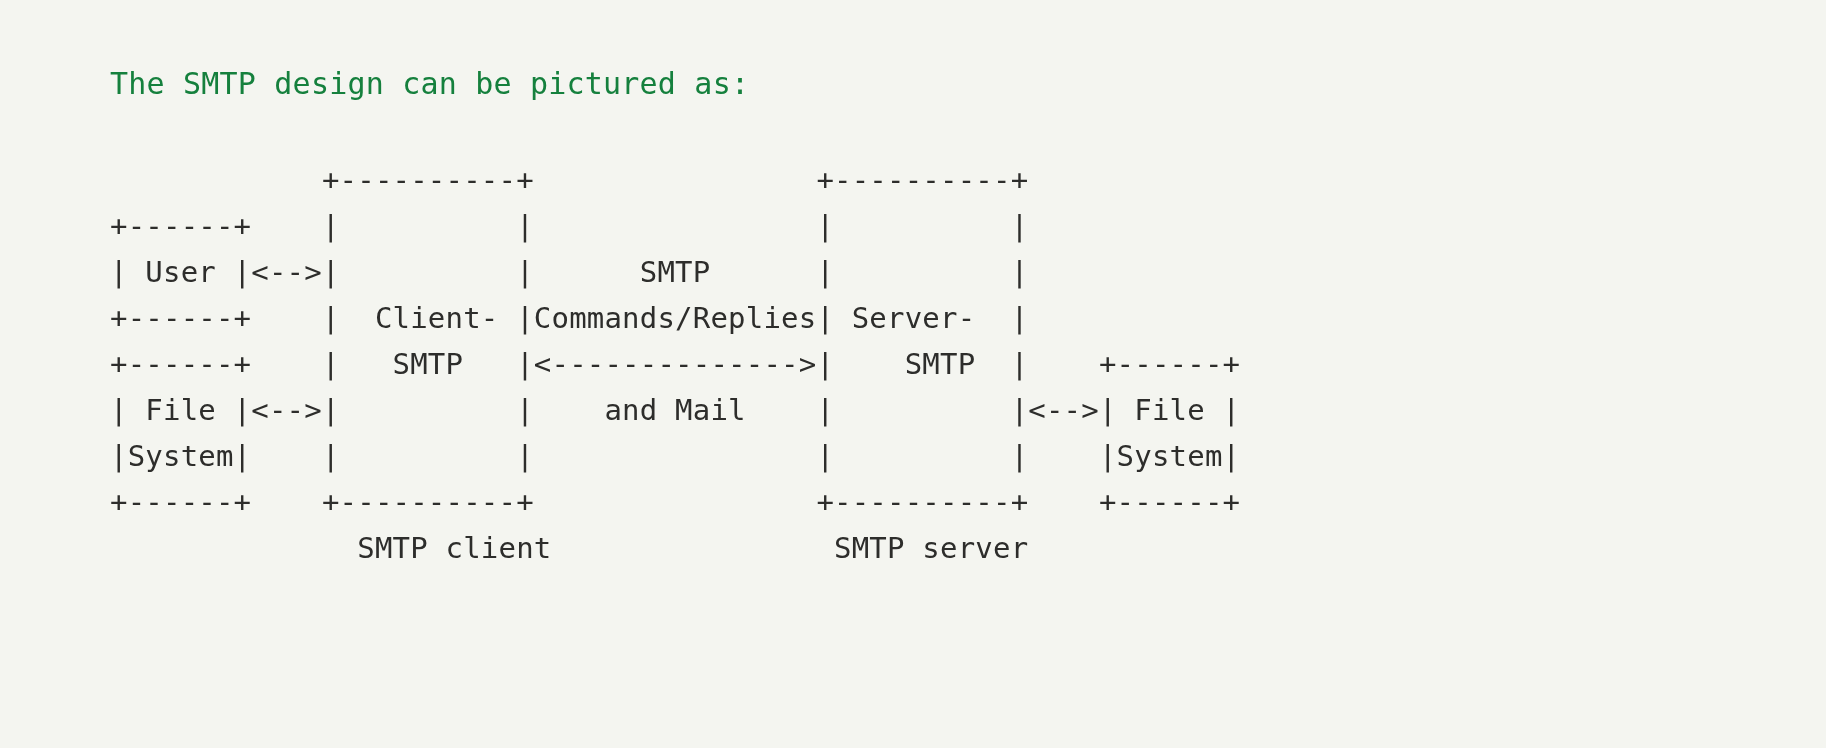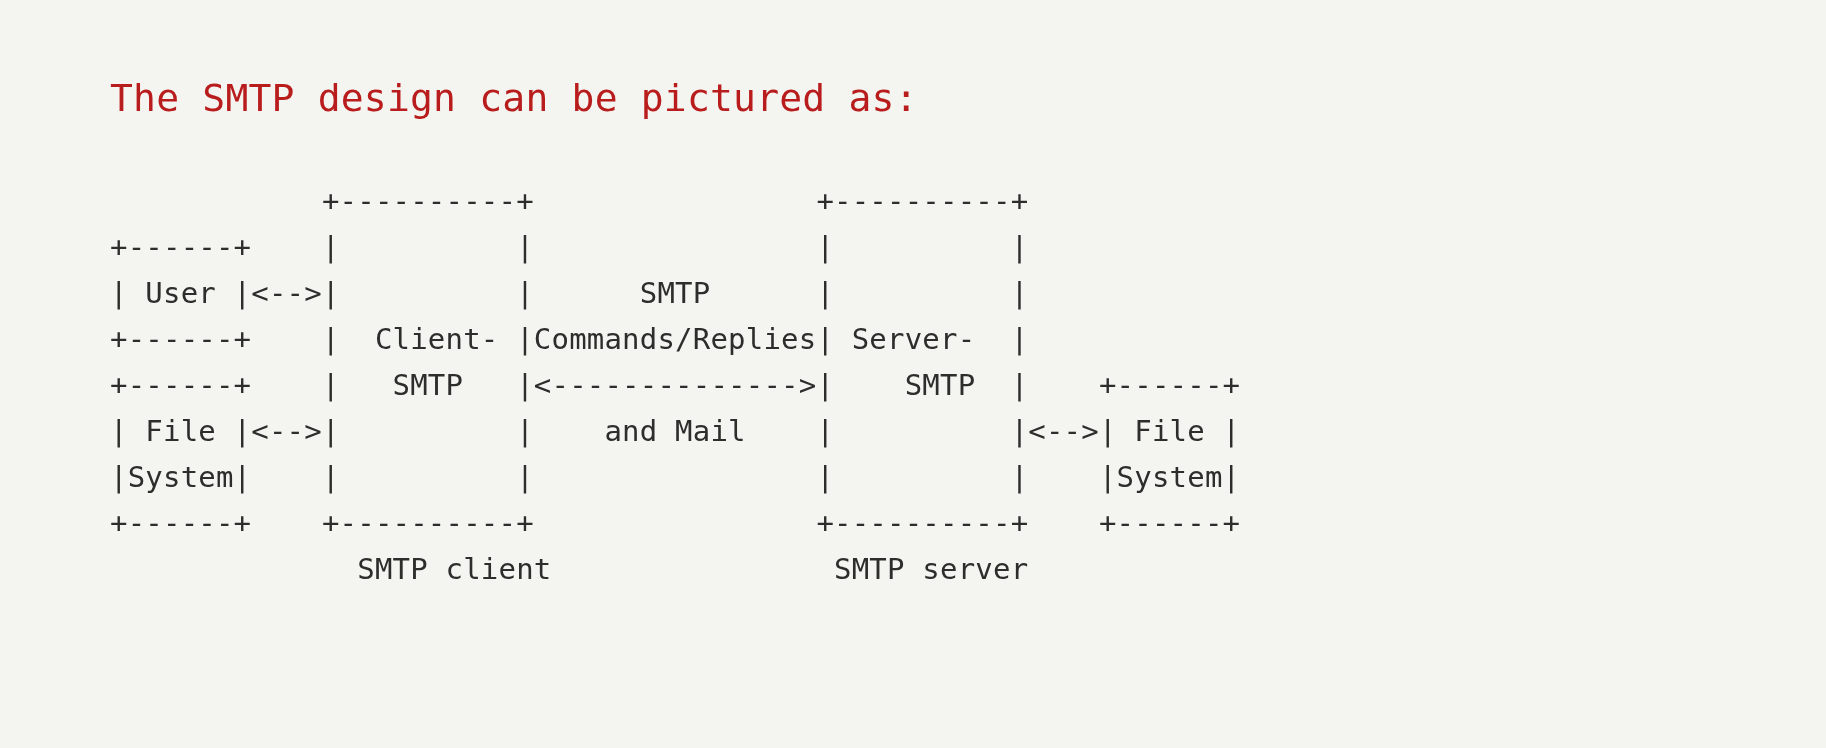--- a/index.html
+++ b/index.html
@@ -16,26 +16,26 @@
     overflow: hidden;
   }
   .page {
     position: relative;
     width: 1826px;
     height: 748px;
     box-sizing: border-box;
     padding: 60px 0 0 110px;
   }
   .intro {
-    font-size: 38px;
+    font-size: 30px;
     line-height: 1.62;
     letter-spacing: 0.2px;
     white-space: pre;
-    margin: 8px 0 0 0;
-    color: #b91c1c;
+    margin: 0 0 0 0;
+    color: #15803d;
   }
   .figure {
     margin: 48px 0 0 0;
   }
   .ascii-art {
     font-family: "DejaVu Sans Mono", "Liberation Mono", monospace;
     font-size: 29px;
     line-height: 46px;
     letter-spacing: 0.2px;
     white-space: pre;

